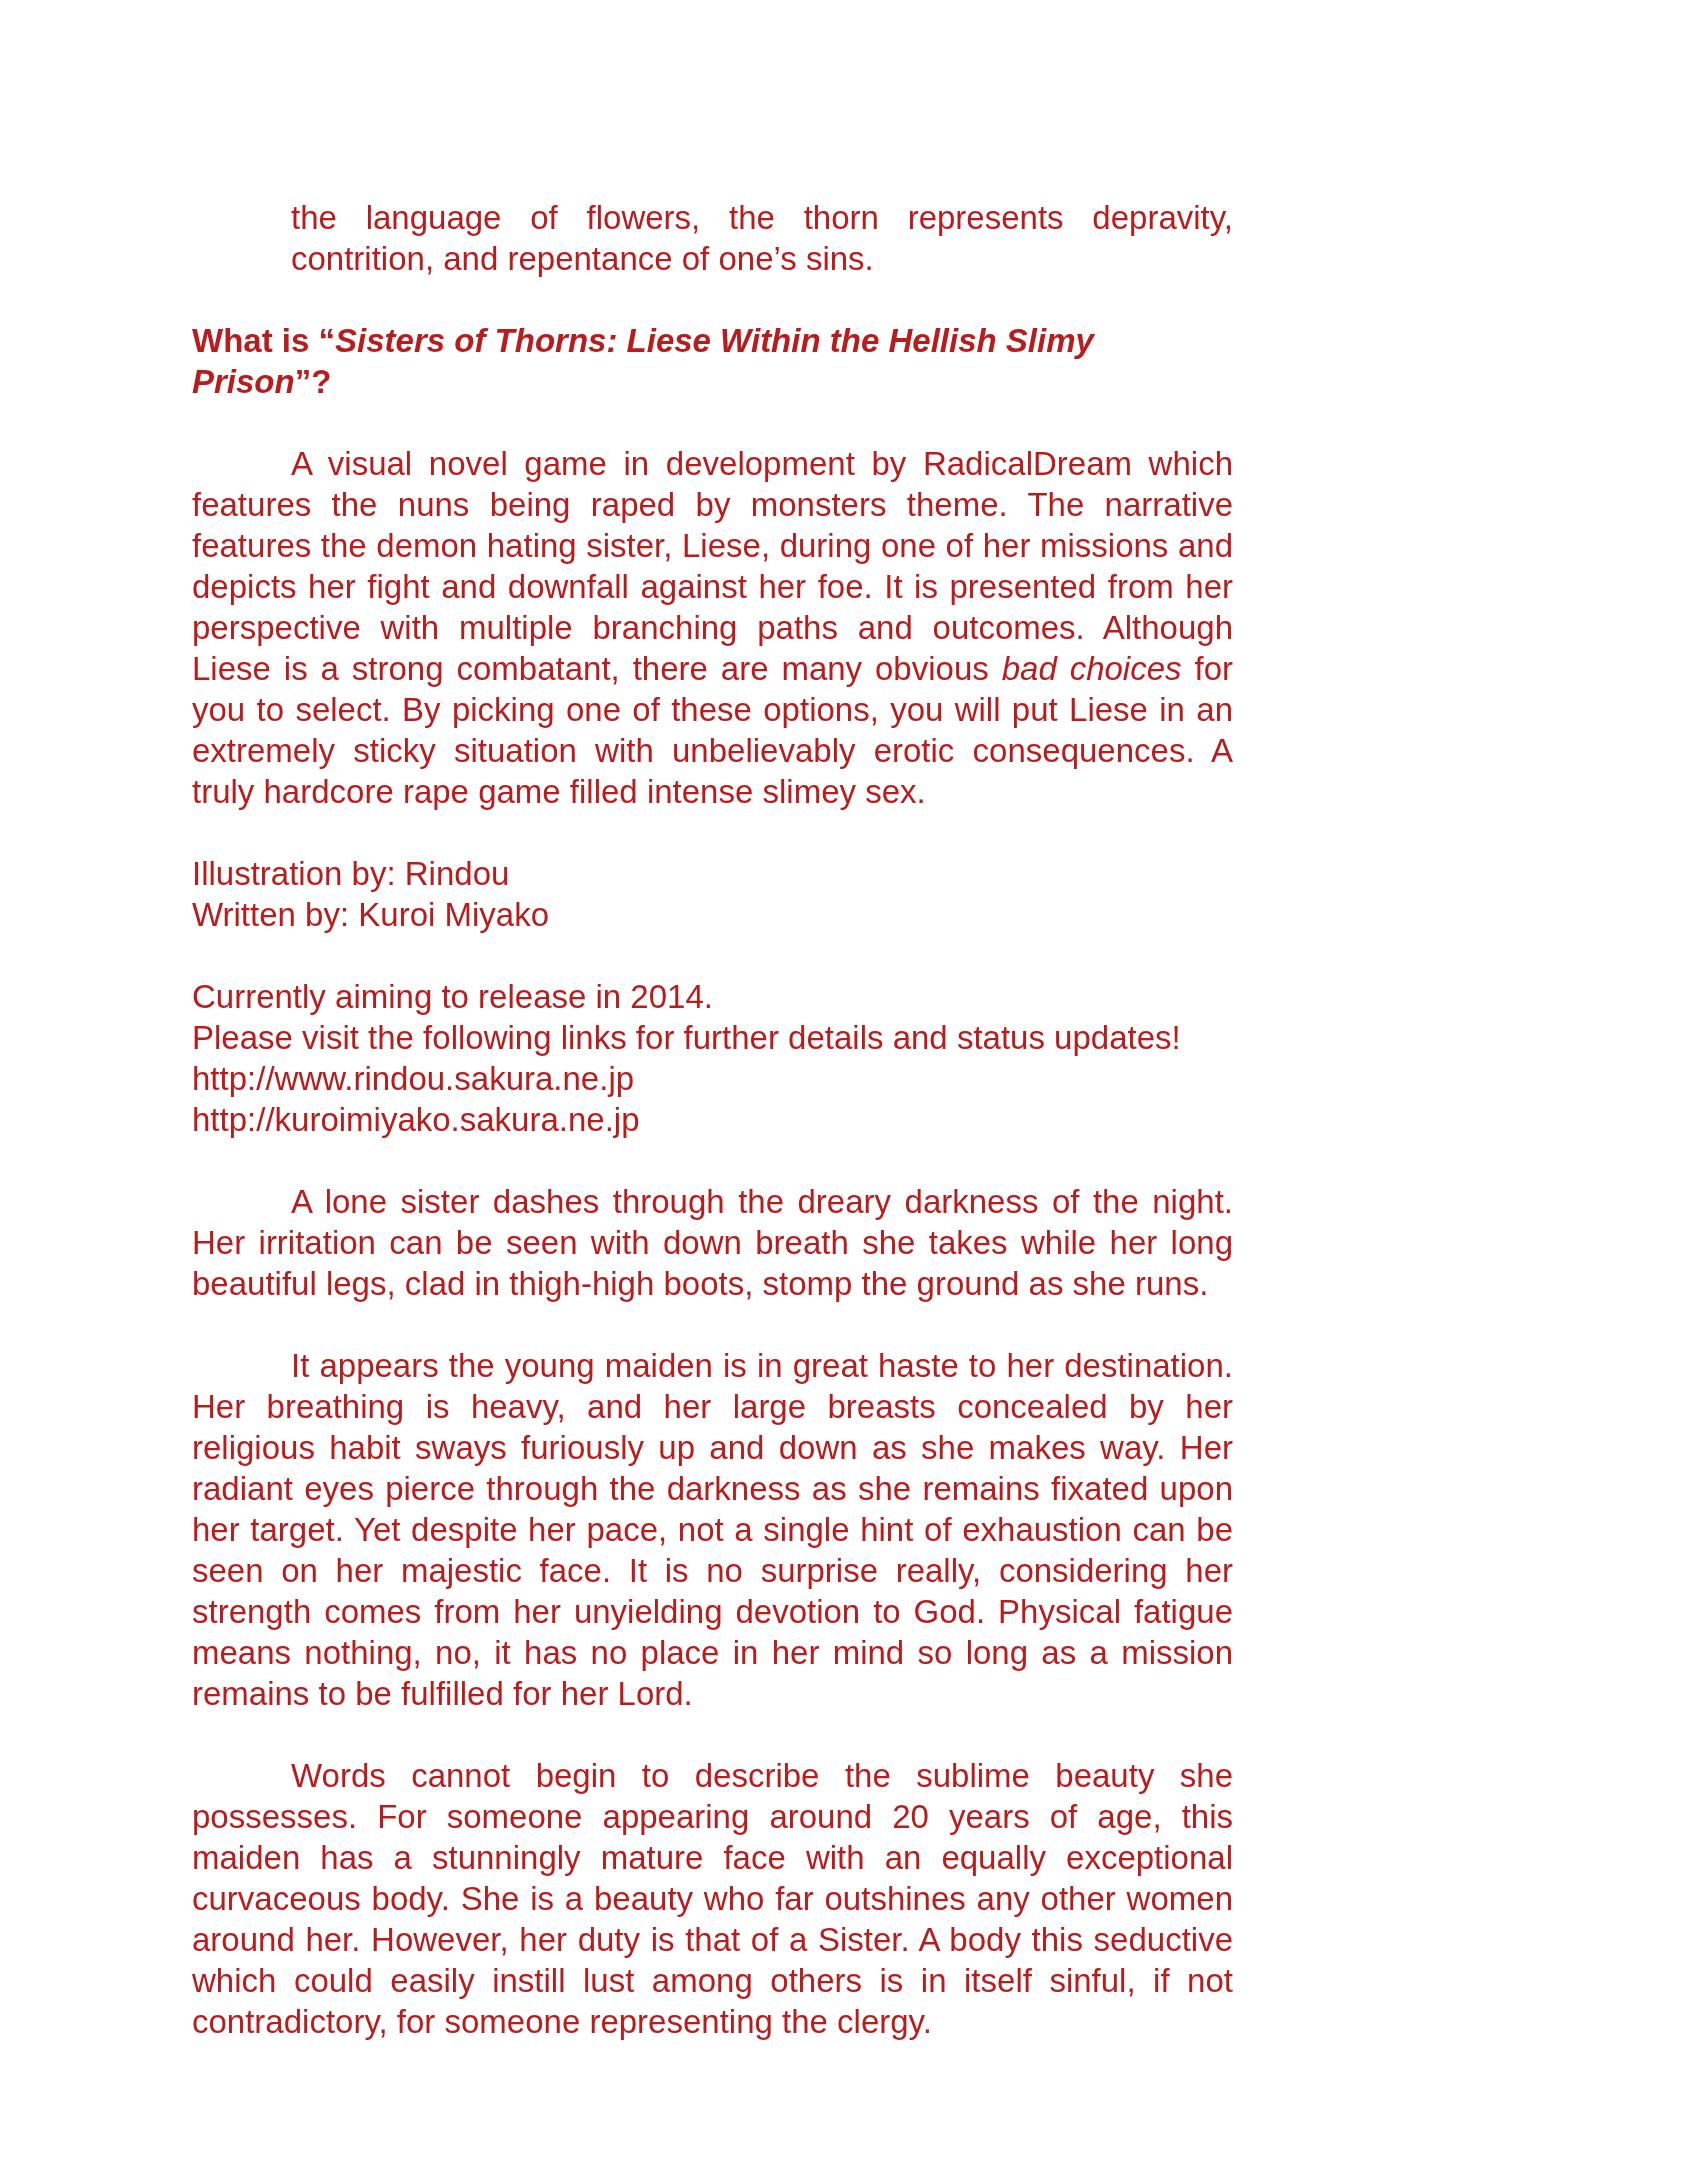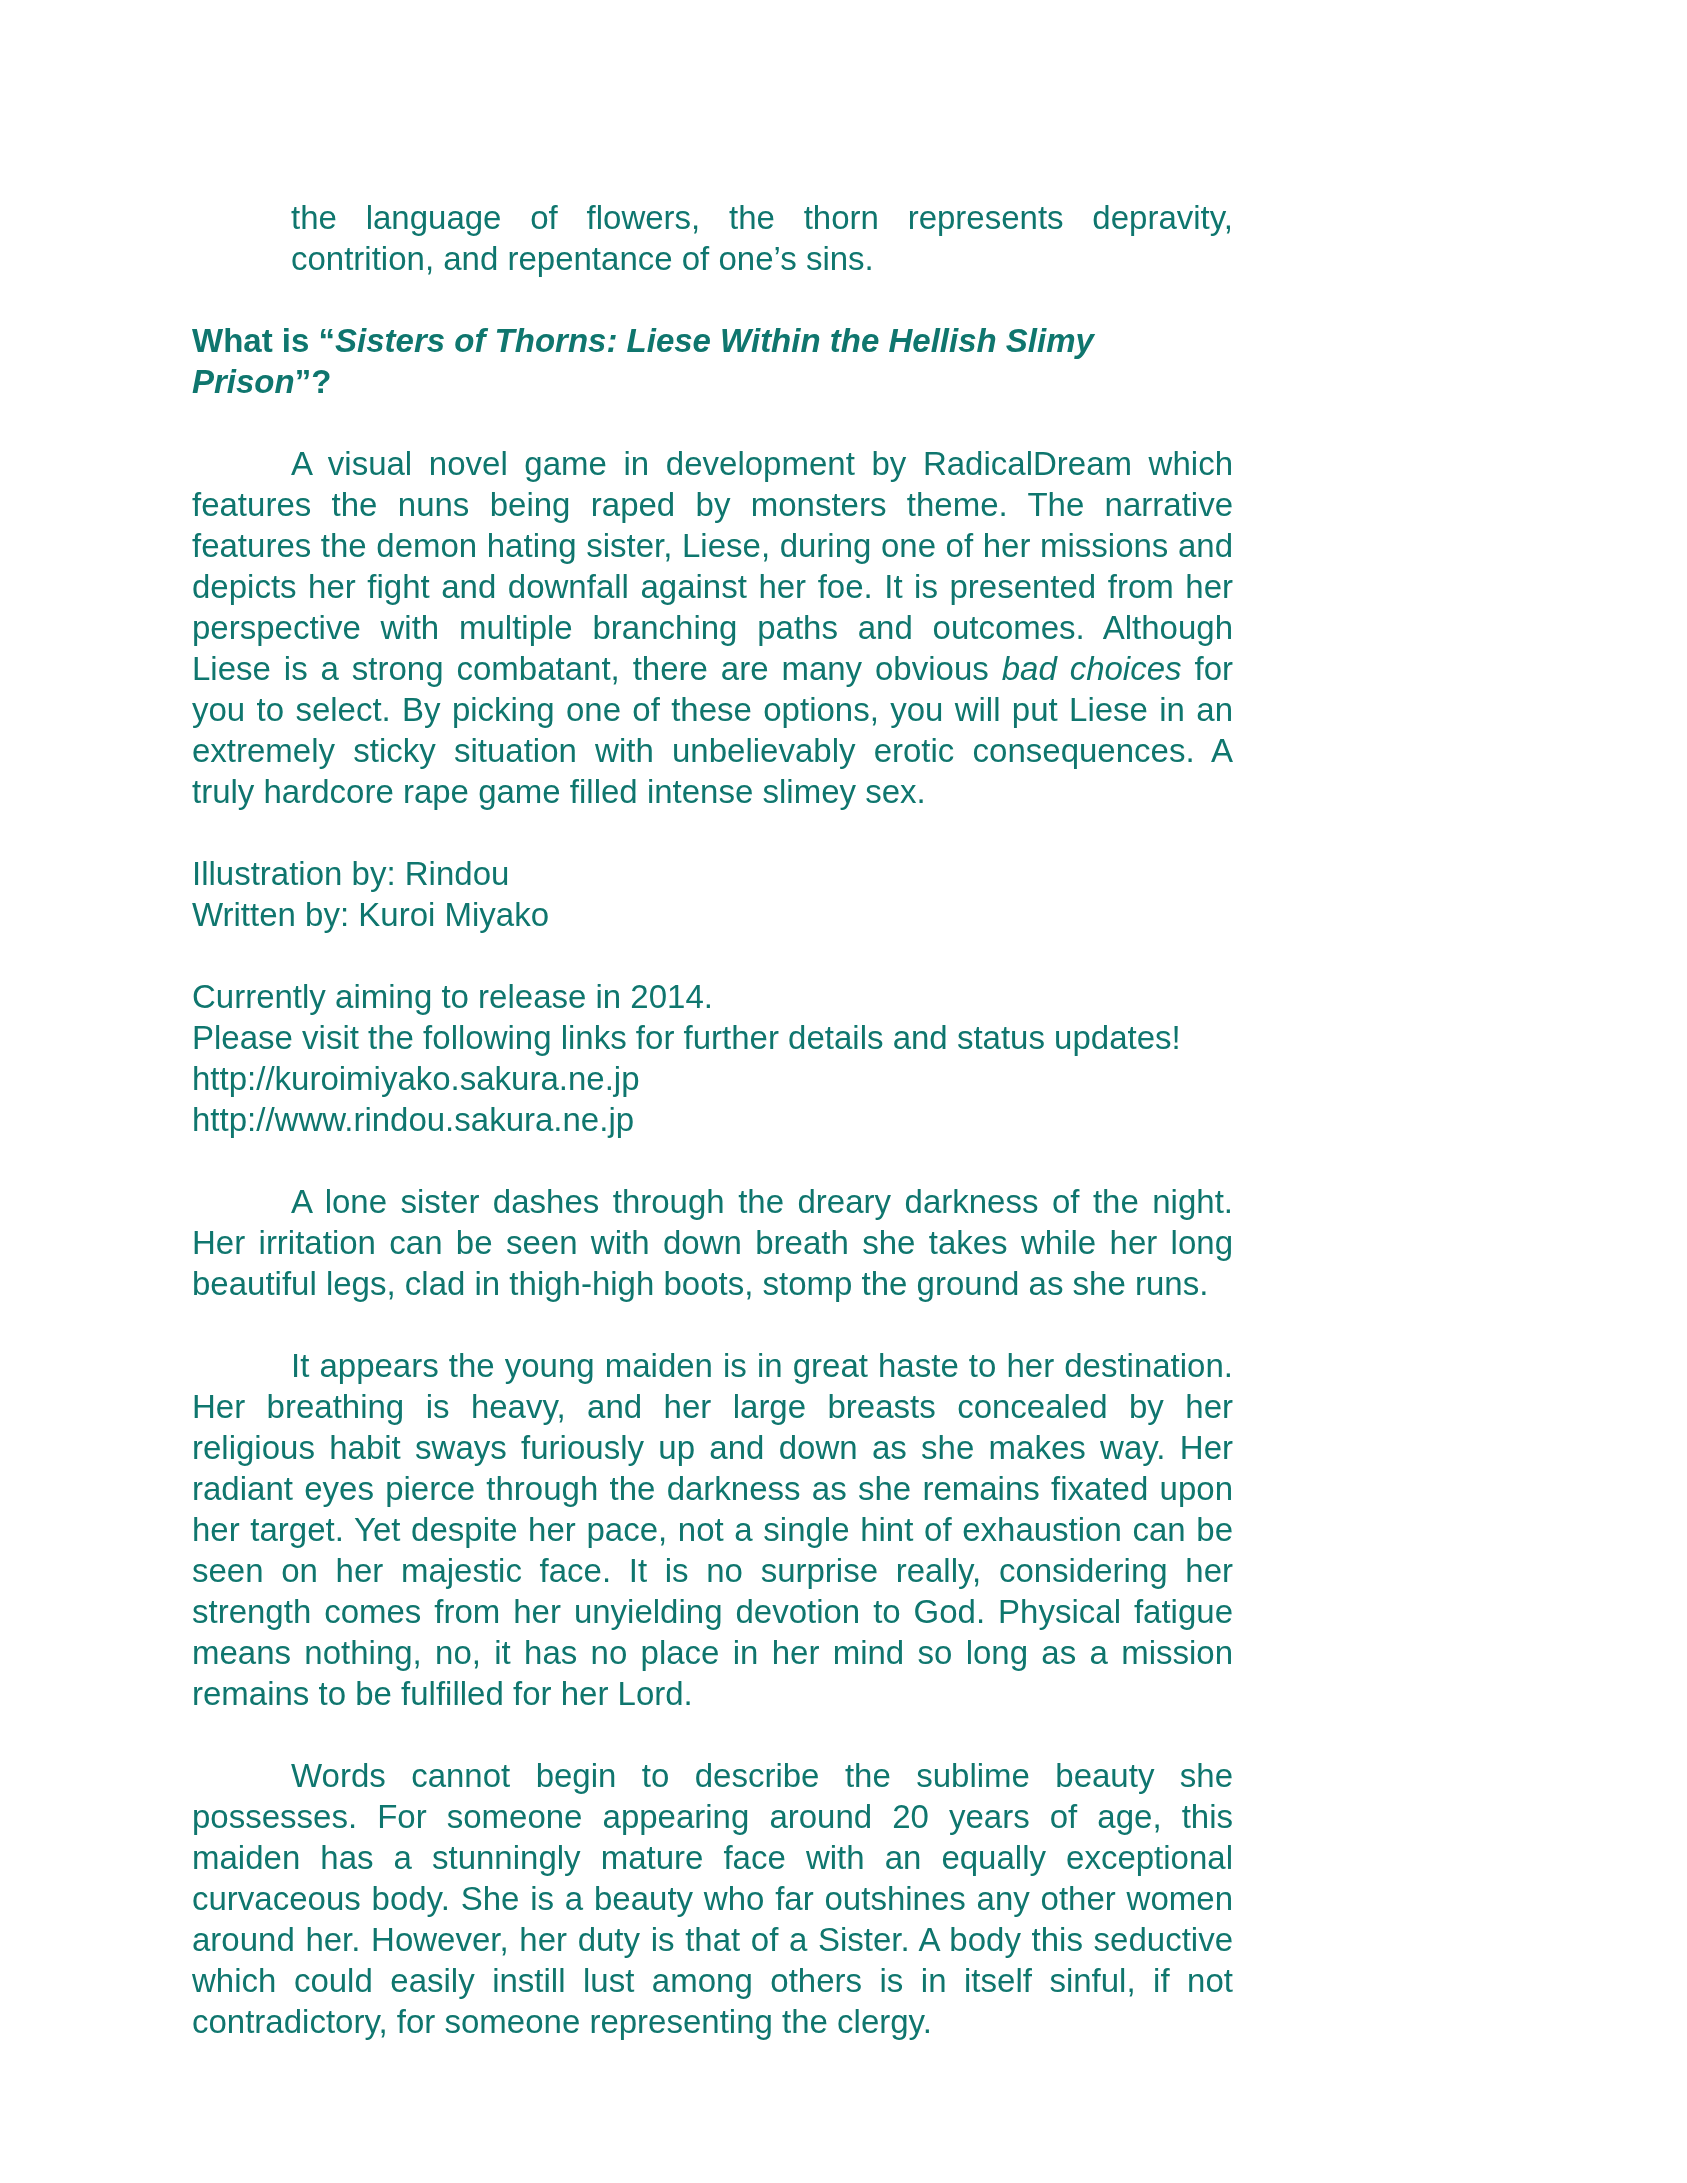--- a/index.html
+++ b/index.html
@@ -12,21 +12,21 @@
   .page {
     position: relative;
     box-sizing: border-box;
     width: 1431px;
     height: 2183px;
     background: #ffffff;
     padding: 197px 198px 12px 192px;
     font-family: "Liberation Sans", sans-serif;
     font-size: 33px;
     line-height: 41px;
-    color: #0f766e;
+    color: #b91c1c;
     overflow: hidden;
   }
   .block {
     margin: 41px 0 0 0;
   }
   .first {
     margin-top: 0;
   }
   .justify {
     text-align: justify;
@@ -61,22 +61,22 @@
   <p class="block justify indent"><span>A visual novel game in development by RadicalDream which features the nuns being raped by monsters theme. The narrative features the demon hating sister, Liese, during one of her missions and depicts her fight and downfall against her foe. It is presented from her perspective with multiple branching paths and outcomes. Although Liese is a strong combatant, there are many obvious </span><span class="it">bad choices</span><span> for you to select. By picking one of these options, you will put Liese in an extremely sticky situation with unbelievably erotic consequences. A truly hardcore rape game filled intense slimey sex.</span></p>
 
   <div class="block">
     <p class="line">Illustration by: Rindou</p>
     <p class="line">Written by: Kuroi Miyako</p>
   </div>
 
   <div class="block">
     <p class="line">Currently aiming to release in 2014.</p>
     <p class="line">Please visit the following links for further details and status updates!</p>
+    <p class="line">http://www.rindou.sakura.ne.jp</p>
     <p class="line">http://kuroimiyako.sakura.ne.jp</p>
-    <p class="line">http://www.rindou.sakura.ne.jp</p>
   </div>
 
 
   <p class="block justify indent">A lone sister dashes through the dreary darkness of the night. Her irritation can be seen with down breath she takes while her long beautiful legs, clad in thigh-high boots, stomp the ground as she runs.</p>
 
 
   <p class="block justify indent">It appears the young maiden is in great haste to her destination. Her breathing is heavy, and her large breasts concealed by her religious habit sways furiously up and down as she makes way. Her radiant eyes pierce through the darkness as she remains fixated upon her target. Yet despite her pace, not a single hint of exhaustion can be seen on her majestic face. It is no surprise really, considering her strength comes from her unyielding devotion to God. Physical fatigue means nothing, no, it has no place in her mind so long as a mission remains to be fulfilled for her Lord.</p>
 
   <p class="block justify indent">Words cannot begin to describe the sublime beauty she possesses. For someone appearing around 20 years of age, this maiden has a stunningly mature face with an equally exceptional curvaceous body. She is a beauty who far outshines any other women around her. However, her duty is that of a Sister. A body this seductive which could easily instill lust among others is in itself sinful, if not contradictory, for someone representing the clergy.</p>
 

